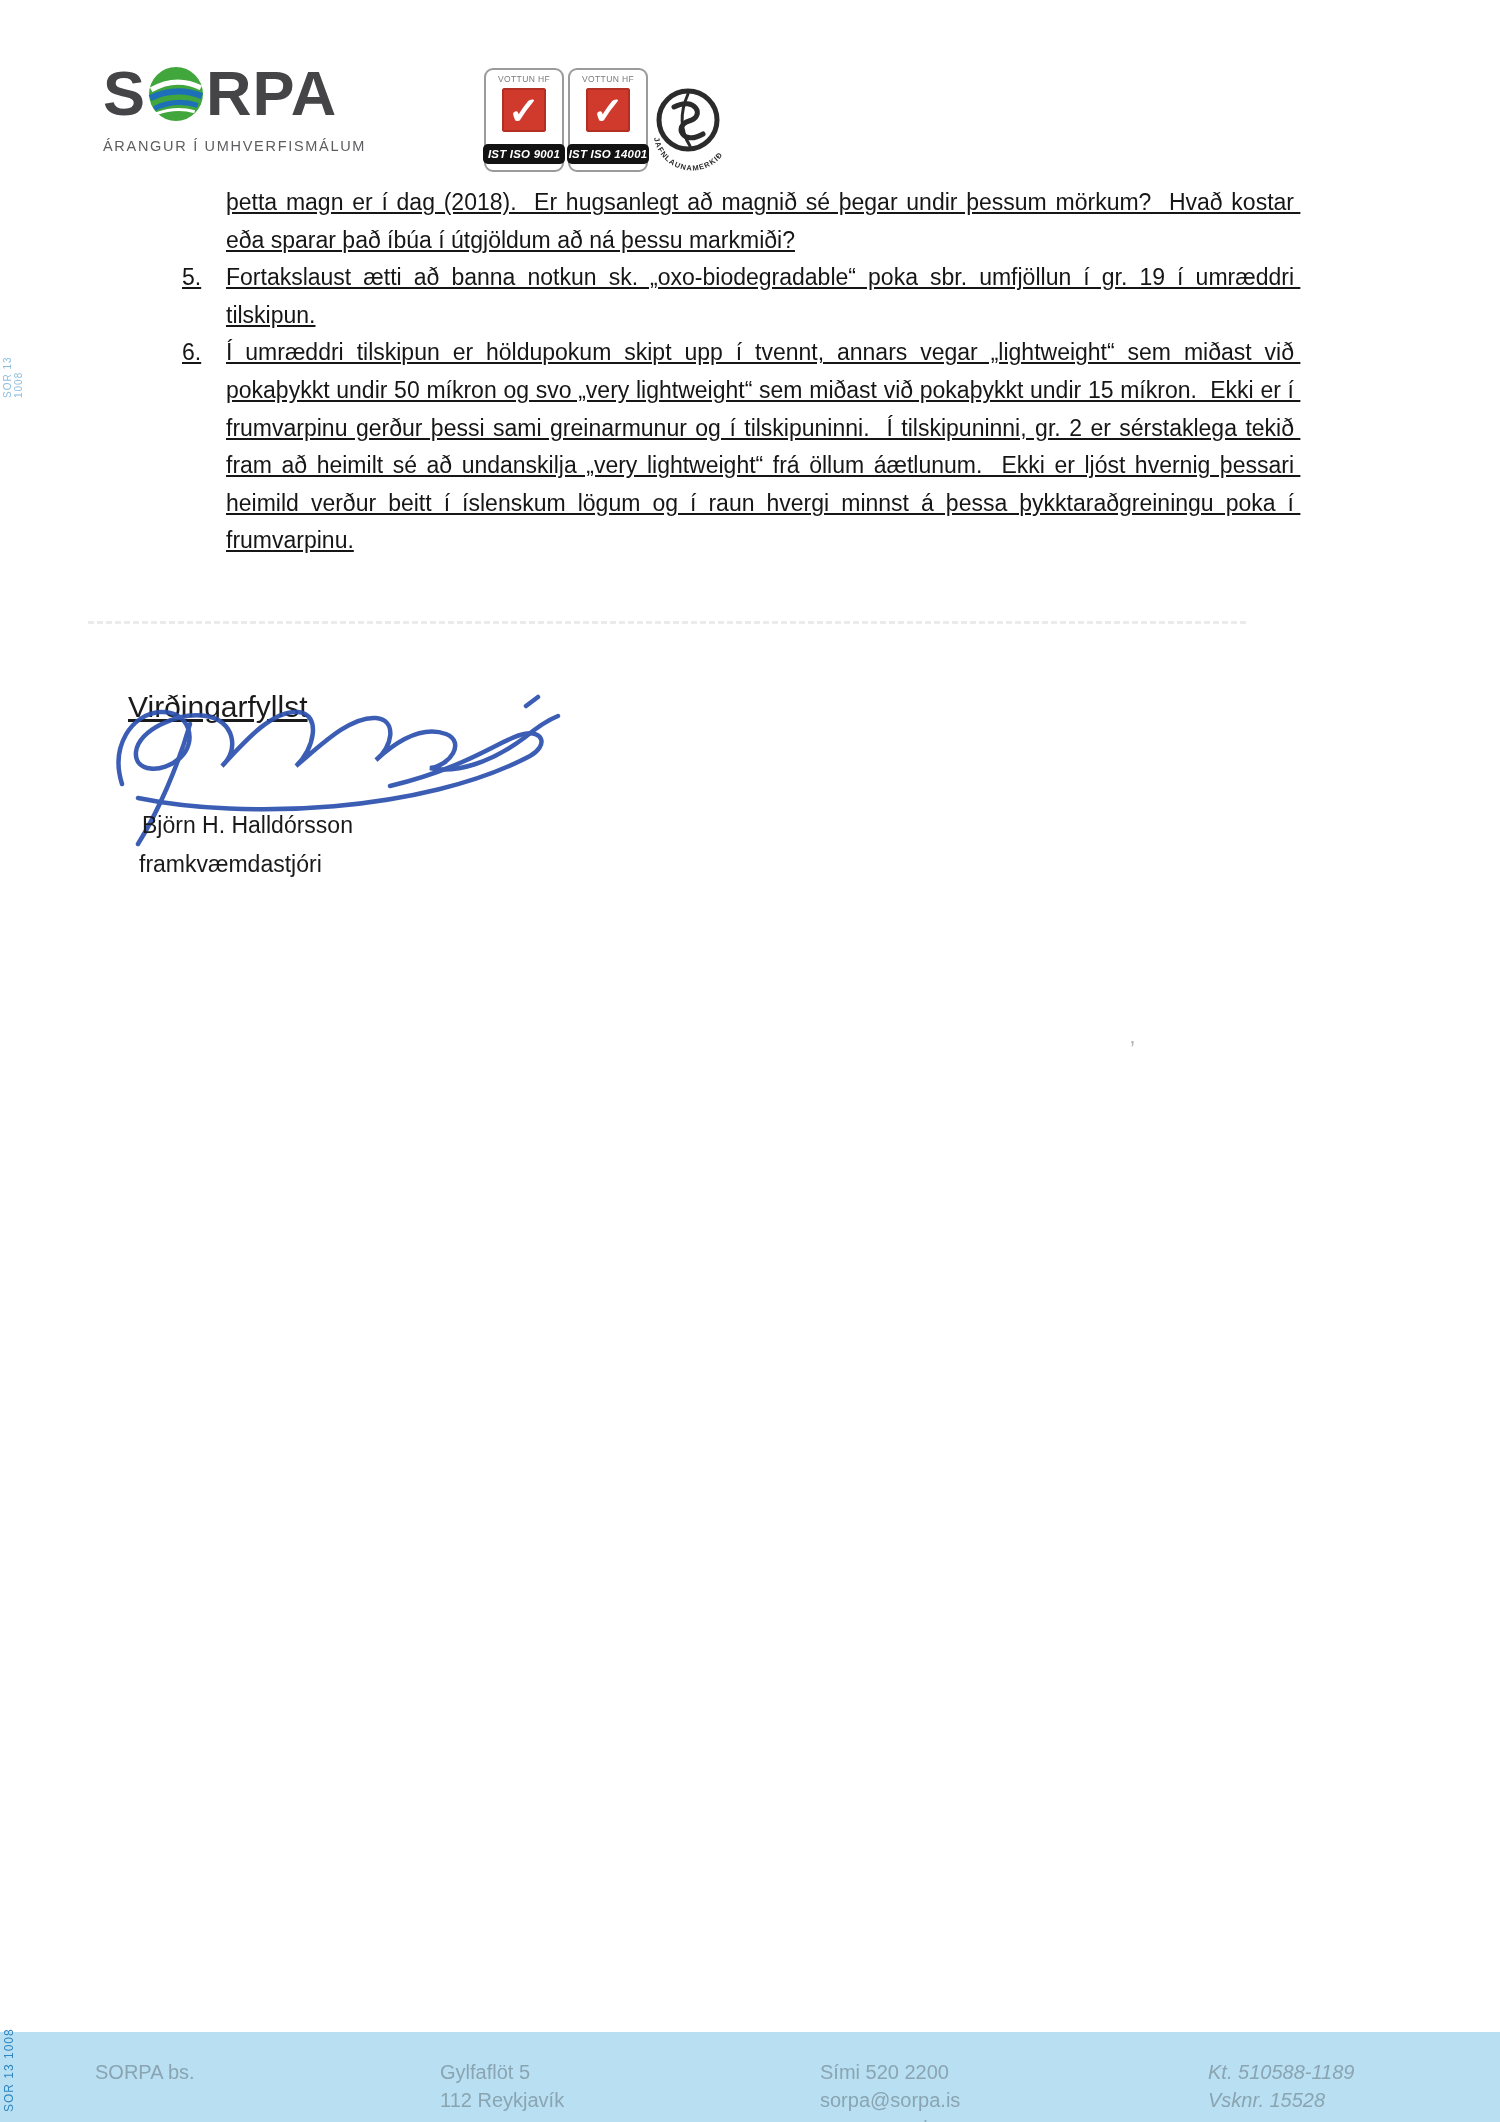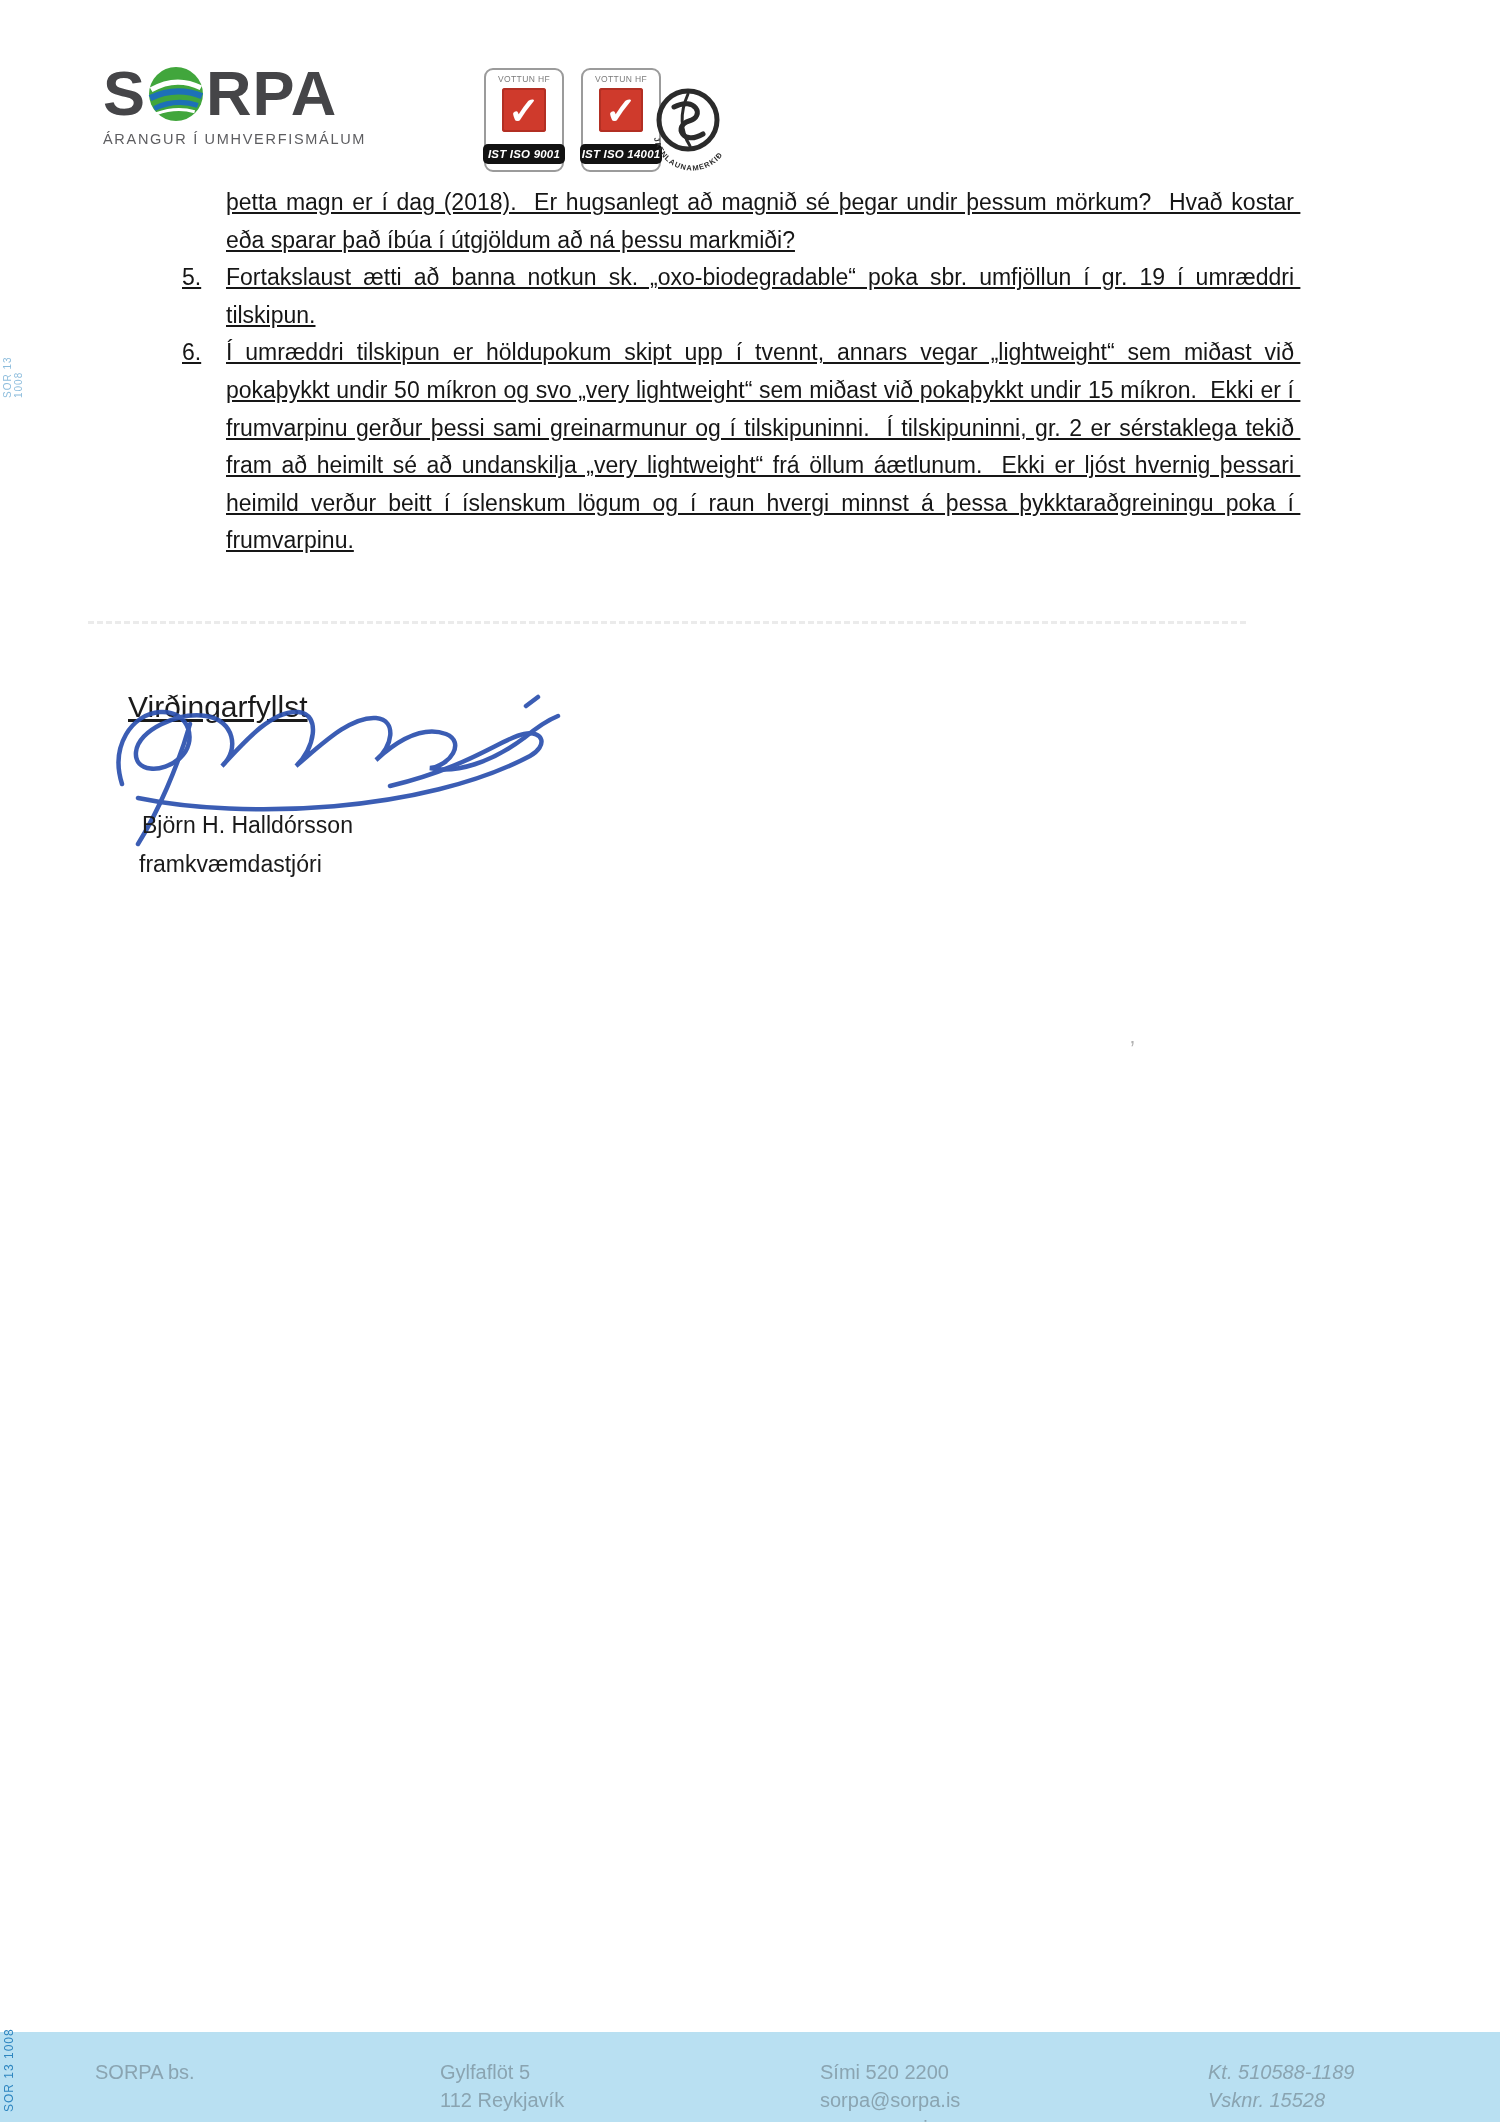--- a/index.html
+++ b/index.html
@@ -4,23 +4,23 @@
 <style>
   html,body {margin:0; padding:0; background:#e8e8e8;}
   .page {position:relative; width:1500px; height:2122px; background:#ffffff;
          font-family:"Liberation Sans", sans-serif; color:#1a1a1a; overflow:hidden; margin:0 auto;}
 
   
   .logo {position:absolute; left:103px; top:62px;}
   .logo-line {display:flex; align-items:center;}
   .logo-letter {font-size:63px; font-weight:700; color:#454548; letter-spacing:1px; line-height:1;}
   .logo-globe {margin:0 2px; display:block;}
-  .logo-tagline {margin-top:6px; font-size:14.5px; letter-spacing:1.7px; color:#5d5d60; font-weight:400;}
+  .logo-tagline {margin-top:13px; font-size:14.5px; letter-spacing:1.7px; color:#5d5d60; font-weight:400;}
 
-  .badges {position:absolute; left:452px; top:68px; display:flex; gap:17px;padding-left:32px;}
+  .badges {position:absolute; left:452px; top:68px; display:flex; gap:4px;padding-left:32px;}
   .badge {width:80px; border:2px solid #9b9b9b; border-radius:9px; background:#fff; text-align:center; padding-top:4px; height:104px; box-sizing:border-box;}
   .badge-top {font-size:8.5px; color:#7b7b7b; letter-spacing:.4px;}
   .badge-check {width:44px; height:44px; background:#cf3a2c; margin:4px auto 5px; border-radius:3px; position:relative; box-shadow:inset 0 0 0 2px #b22f23;}
   .badge-check::after {content:"✓"; position:absolute; left:0; right:0; top:1px; color:#fff; font-size:38px; font-weight:700; line-height:44px;}
   .badge-bar {background:#121212; color:#fff; font-size:11.5px; font-weight:700; font-style:italic; border-radius:5px; padding:4px 1px; margin:12px -3px; letter-spacing:.2px;}
 
   .seal {position:absolute; left:640px; top:74px;}
 
   
   .body-text {position:absolute; left:182px; top:184px; width:1112px; font-size:23px; line-height:37.6px; color:#161616;text-decoration:underline;}

